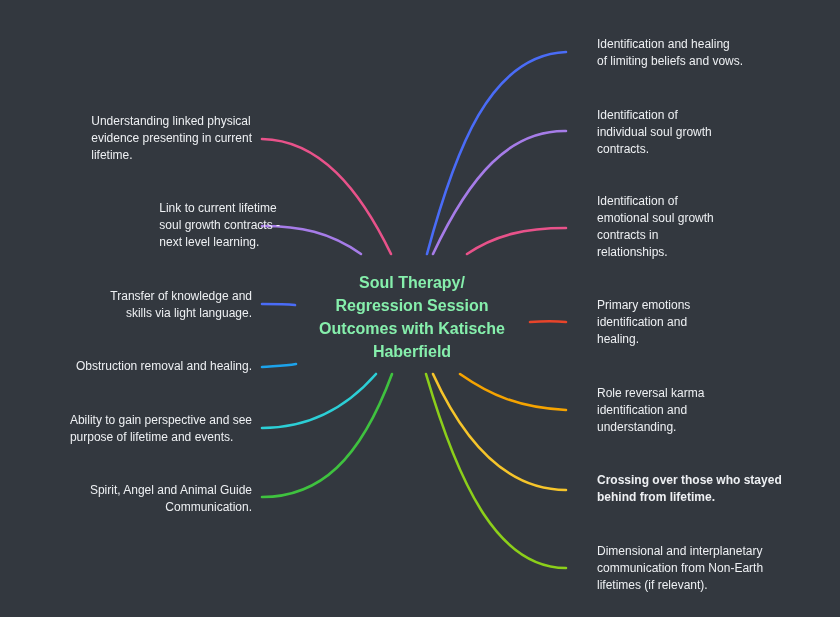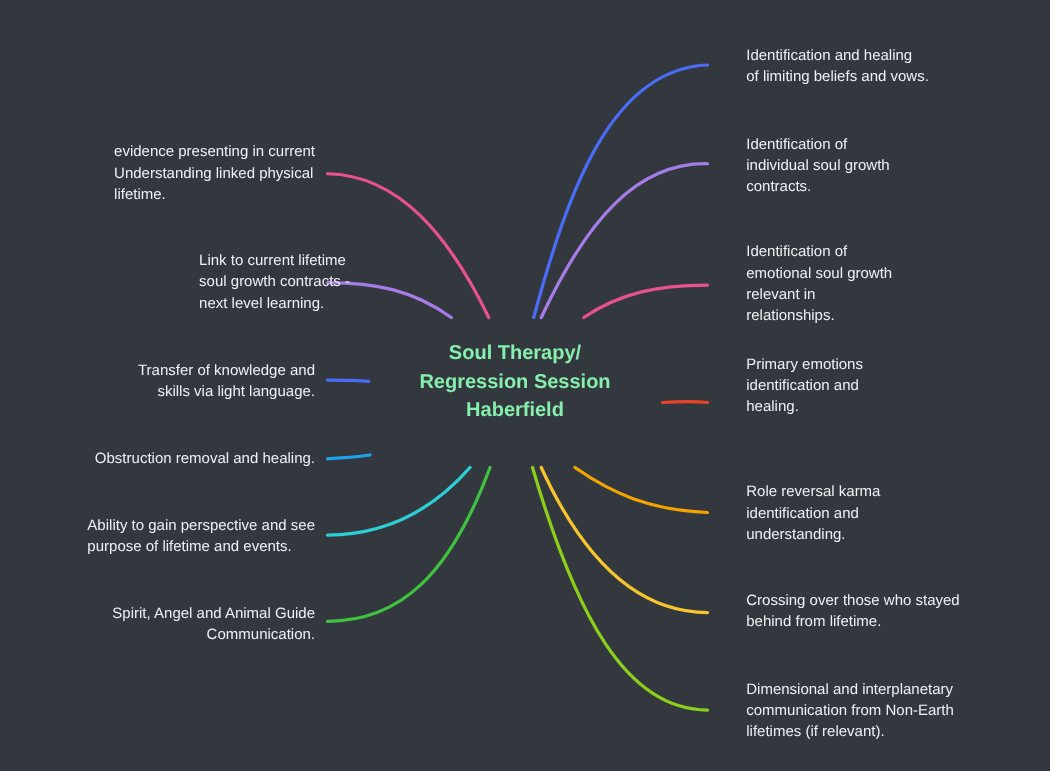--- a/index.html
+++ b/index.html
@@ -27,61 +27,62 @@
     <path d="M361,254 C330,232 300,226 262,226" fill="none" stroke="#a67ce8" stroke-width="2.6" stroke-linecap="round"></path>
     <path d="M295,305 C285,304 275,304 262,304" fill="none" stroke="#4a6cf7" stroke-width="2.6" stroke-linecap="round"></path>
     <path d="M296,364 C285,366 275,366 262,367" fill="none" stroke="#1ca3ec" stroke-width="2.6" stroke-linecap="round"></path>
     <path d="M376,374 C340,415 300,428 262,428" fill="none" stroke="#2ccfd6" stroke-width="2.6" stroke-linecap="round"></path>
     <path d="M392,374 C360,460 320,497 262,497" fill="none" stroke="#3fc23f" stroke-width="2.6" stroke-linecap="round"></path>
   </svg>
 
 <div class="center">
   <div>Soul Therapy/</div>
   <div>Regression Session</div>
+  <div>Outcomes with Katische</div>
   <div>Haberfield</div>
 </div>
 
 <div class="node right" style="left:574px; top:36px;">
   <div>Identification and healing</div>
   <div>of limiting beliefs and vows.</div>
 </div>
 <div class="node right" style="left:574px; top:107px;">
   <div>Identification of</div>
   <div>individual soul growth</div>
   <div>contracts.</div>
 </div>
 <div class="node right" style="left:574px; top:193px;">
   <div>Identification of</div>
   <div>emotional soul growth</div>
-  <div>relevant in</div>
+  <div>contracts in</div>
   <div>relationships.</div>
 </div>
-<div class="node right" style="left:574px; top:283px;">
+<div class="node right" style="left:574px; top:297px;">
   <div>Primary emotions</div>
   <div>identification and</div>
   <div>healing.</div>
 </div>
 <div class="node right" style="left:574px; top:385px;">
   <div>Role reversal karma</div>
   <div>identification and</div>
   <div>understanding.</div>
 </div>
-<div class="node right" style="left:574px; top:472px;">
+<div class="node right" style="left:574px; top:472px;font-weight:bold;">
   <div>Crossing over those who stayed</div>
   <div>behind from lifetime.</div>
 </div>
 <div class="node right" style="left:574px; top:543px;">
   <div>Dimensional and interplanetary</div>
   <div>communication from Non-Earth</div>
   <div>lifetimes (if relevant).</div>
 </div>
 
 <div class="node left" style="right:588px; top:113px; text-align:left;">
+  <div>Understanding linked physical</div>
   <div>evidence presenting in current</div>
-  <div>Understanding linked physical</div>
   <div>lifetime.</div>
 </div>
 <div class="node left" style="right:560px; top:200px; text-align:left;">
   <div>Link to current lifetime</div>
   <div>soul growth contracts -</div>
   <div>next level learning.</div>
 </div>
 <div class="node left" style="right:588px; top:288px; text-align:right;">
   <div>Transfer of knowledge and</div>
   <div>skills via light language.</div>

